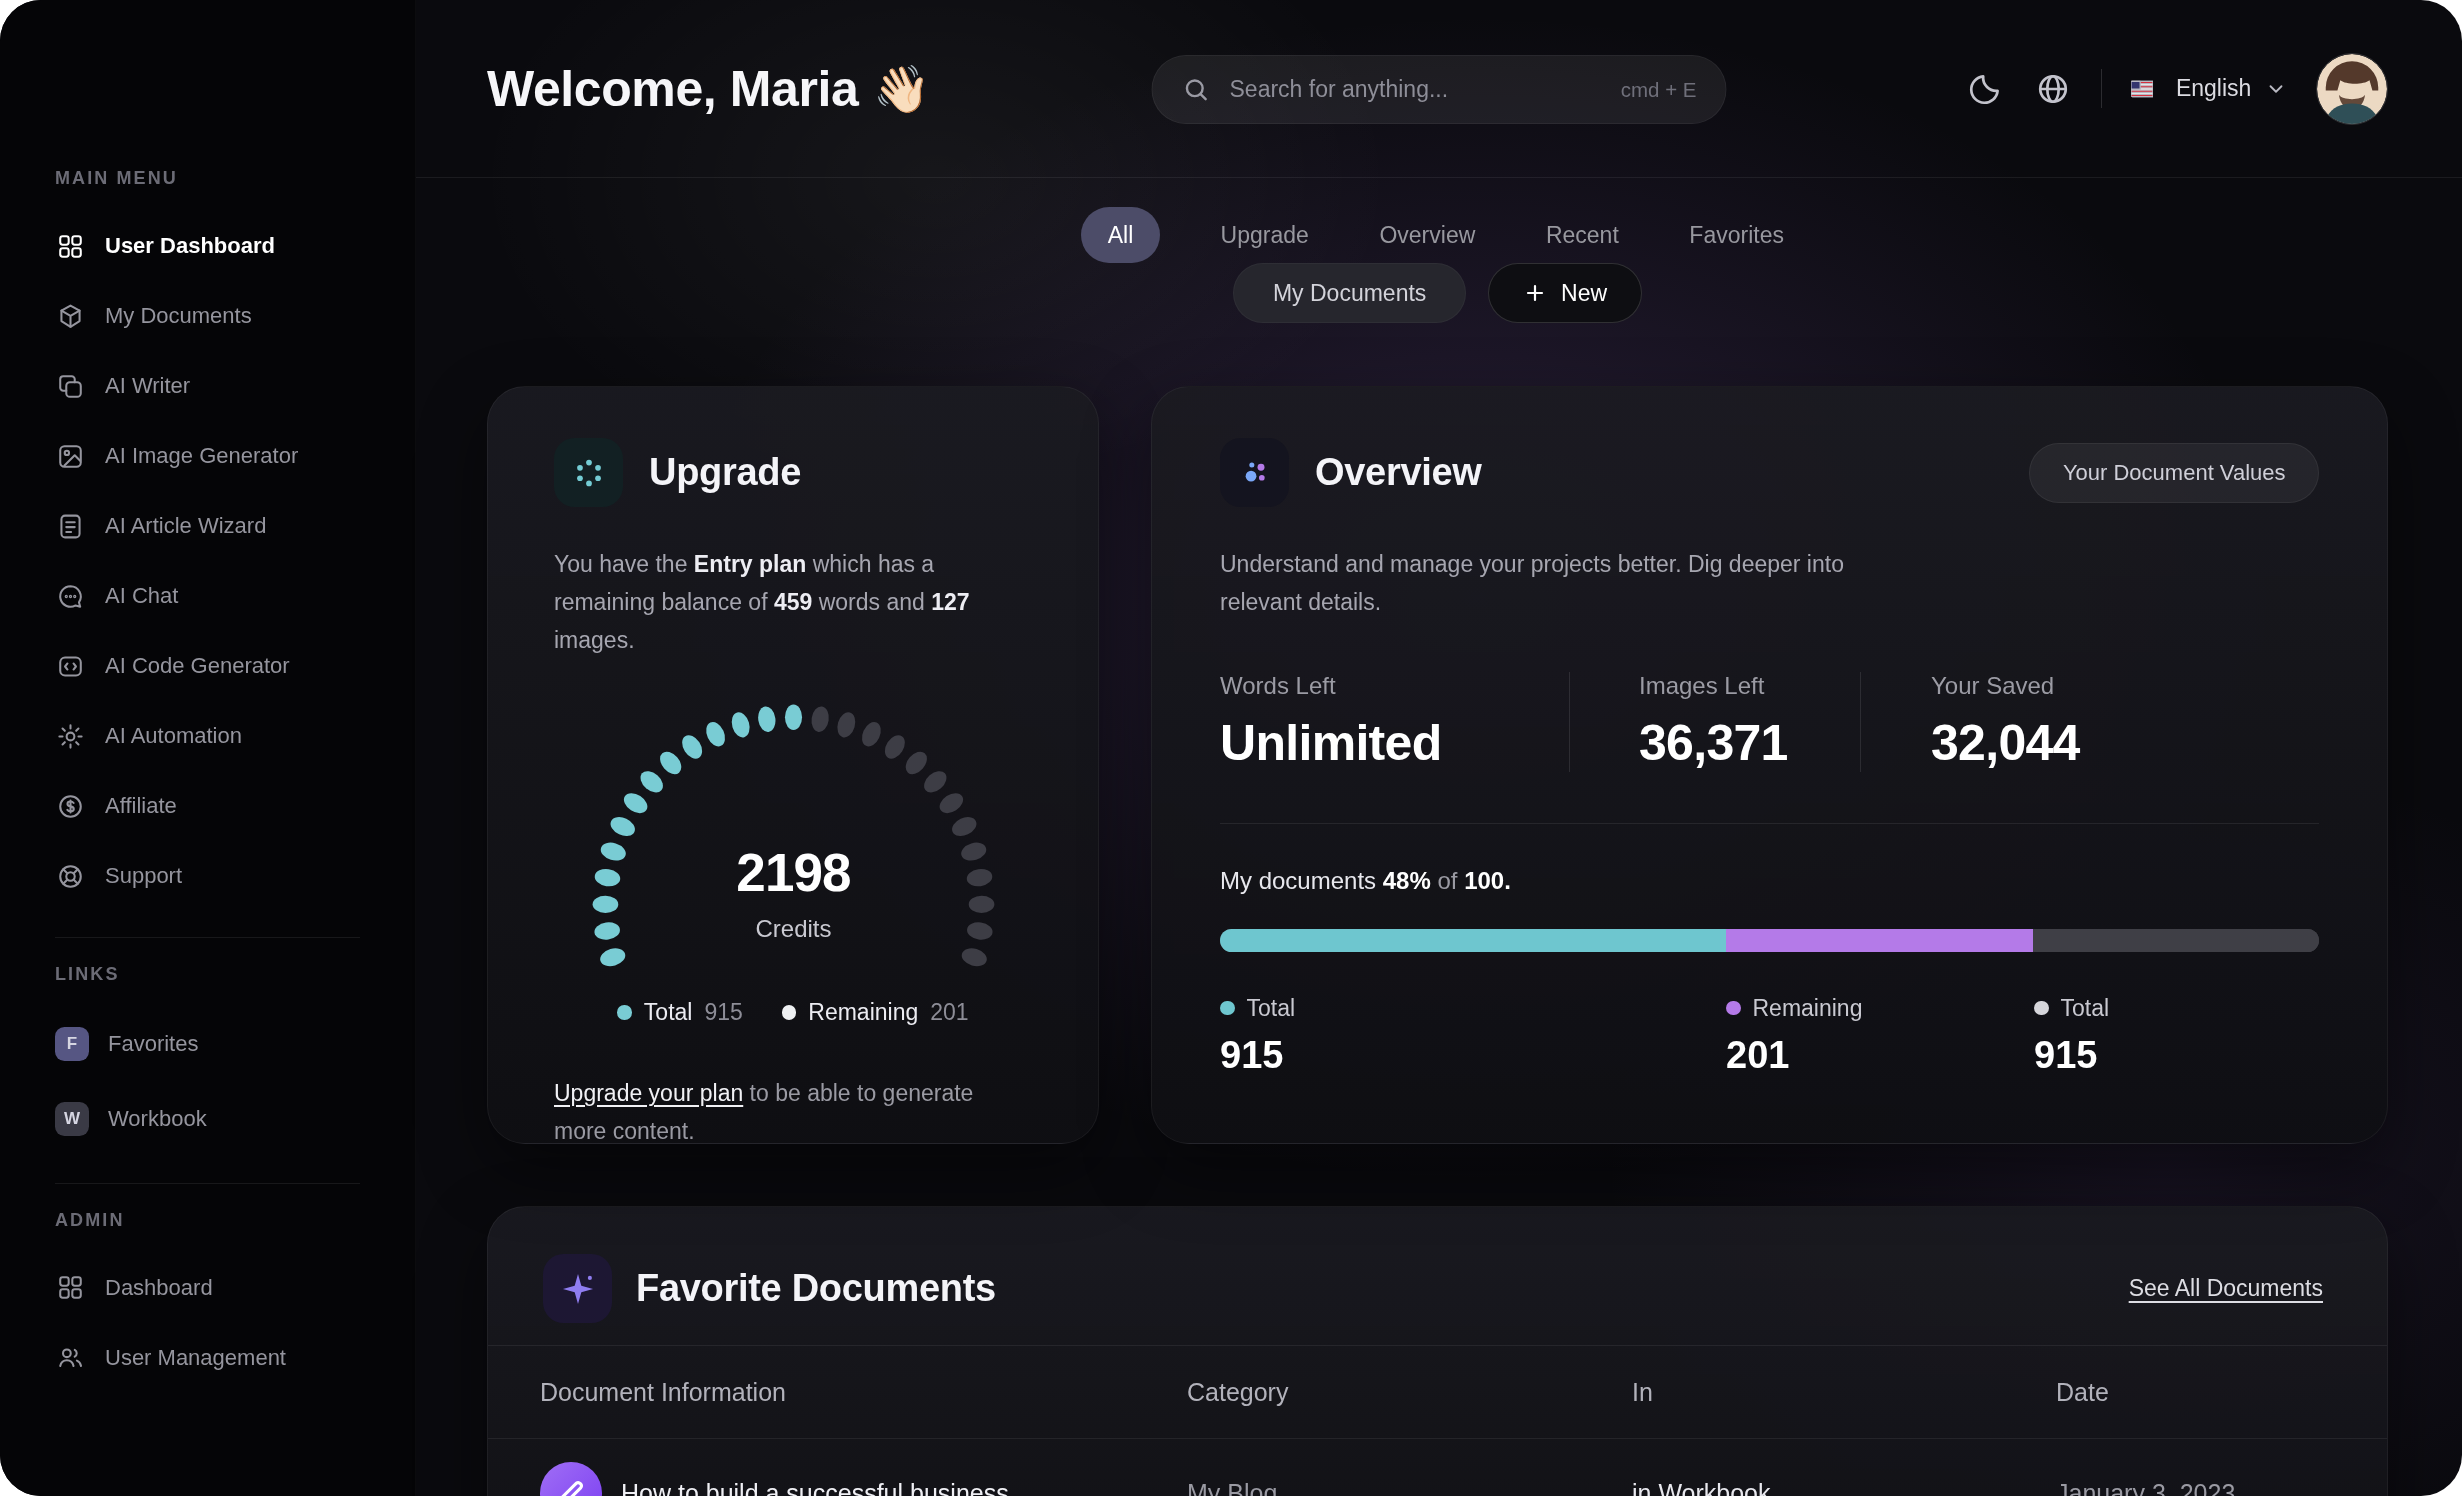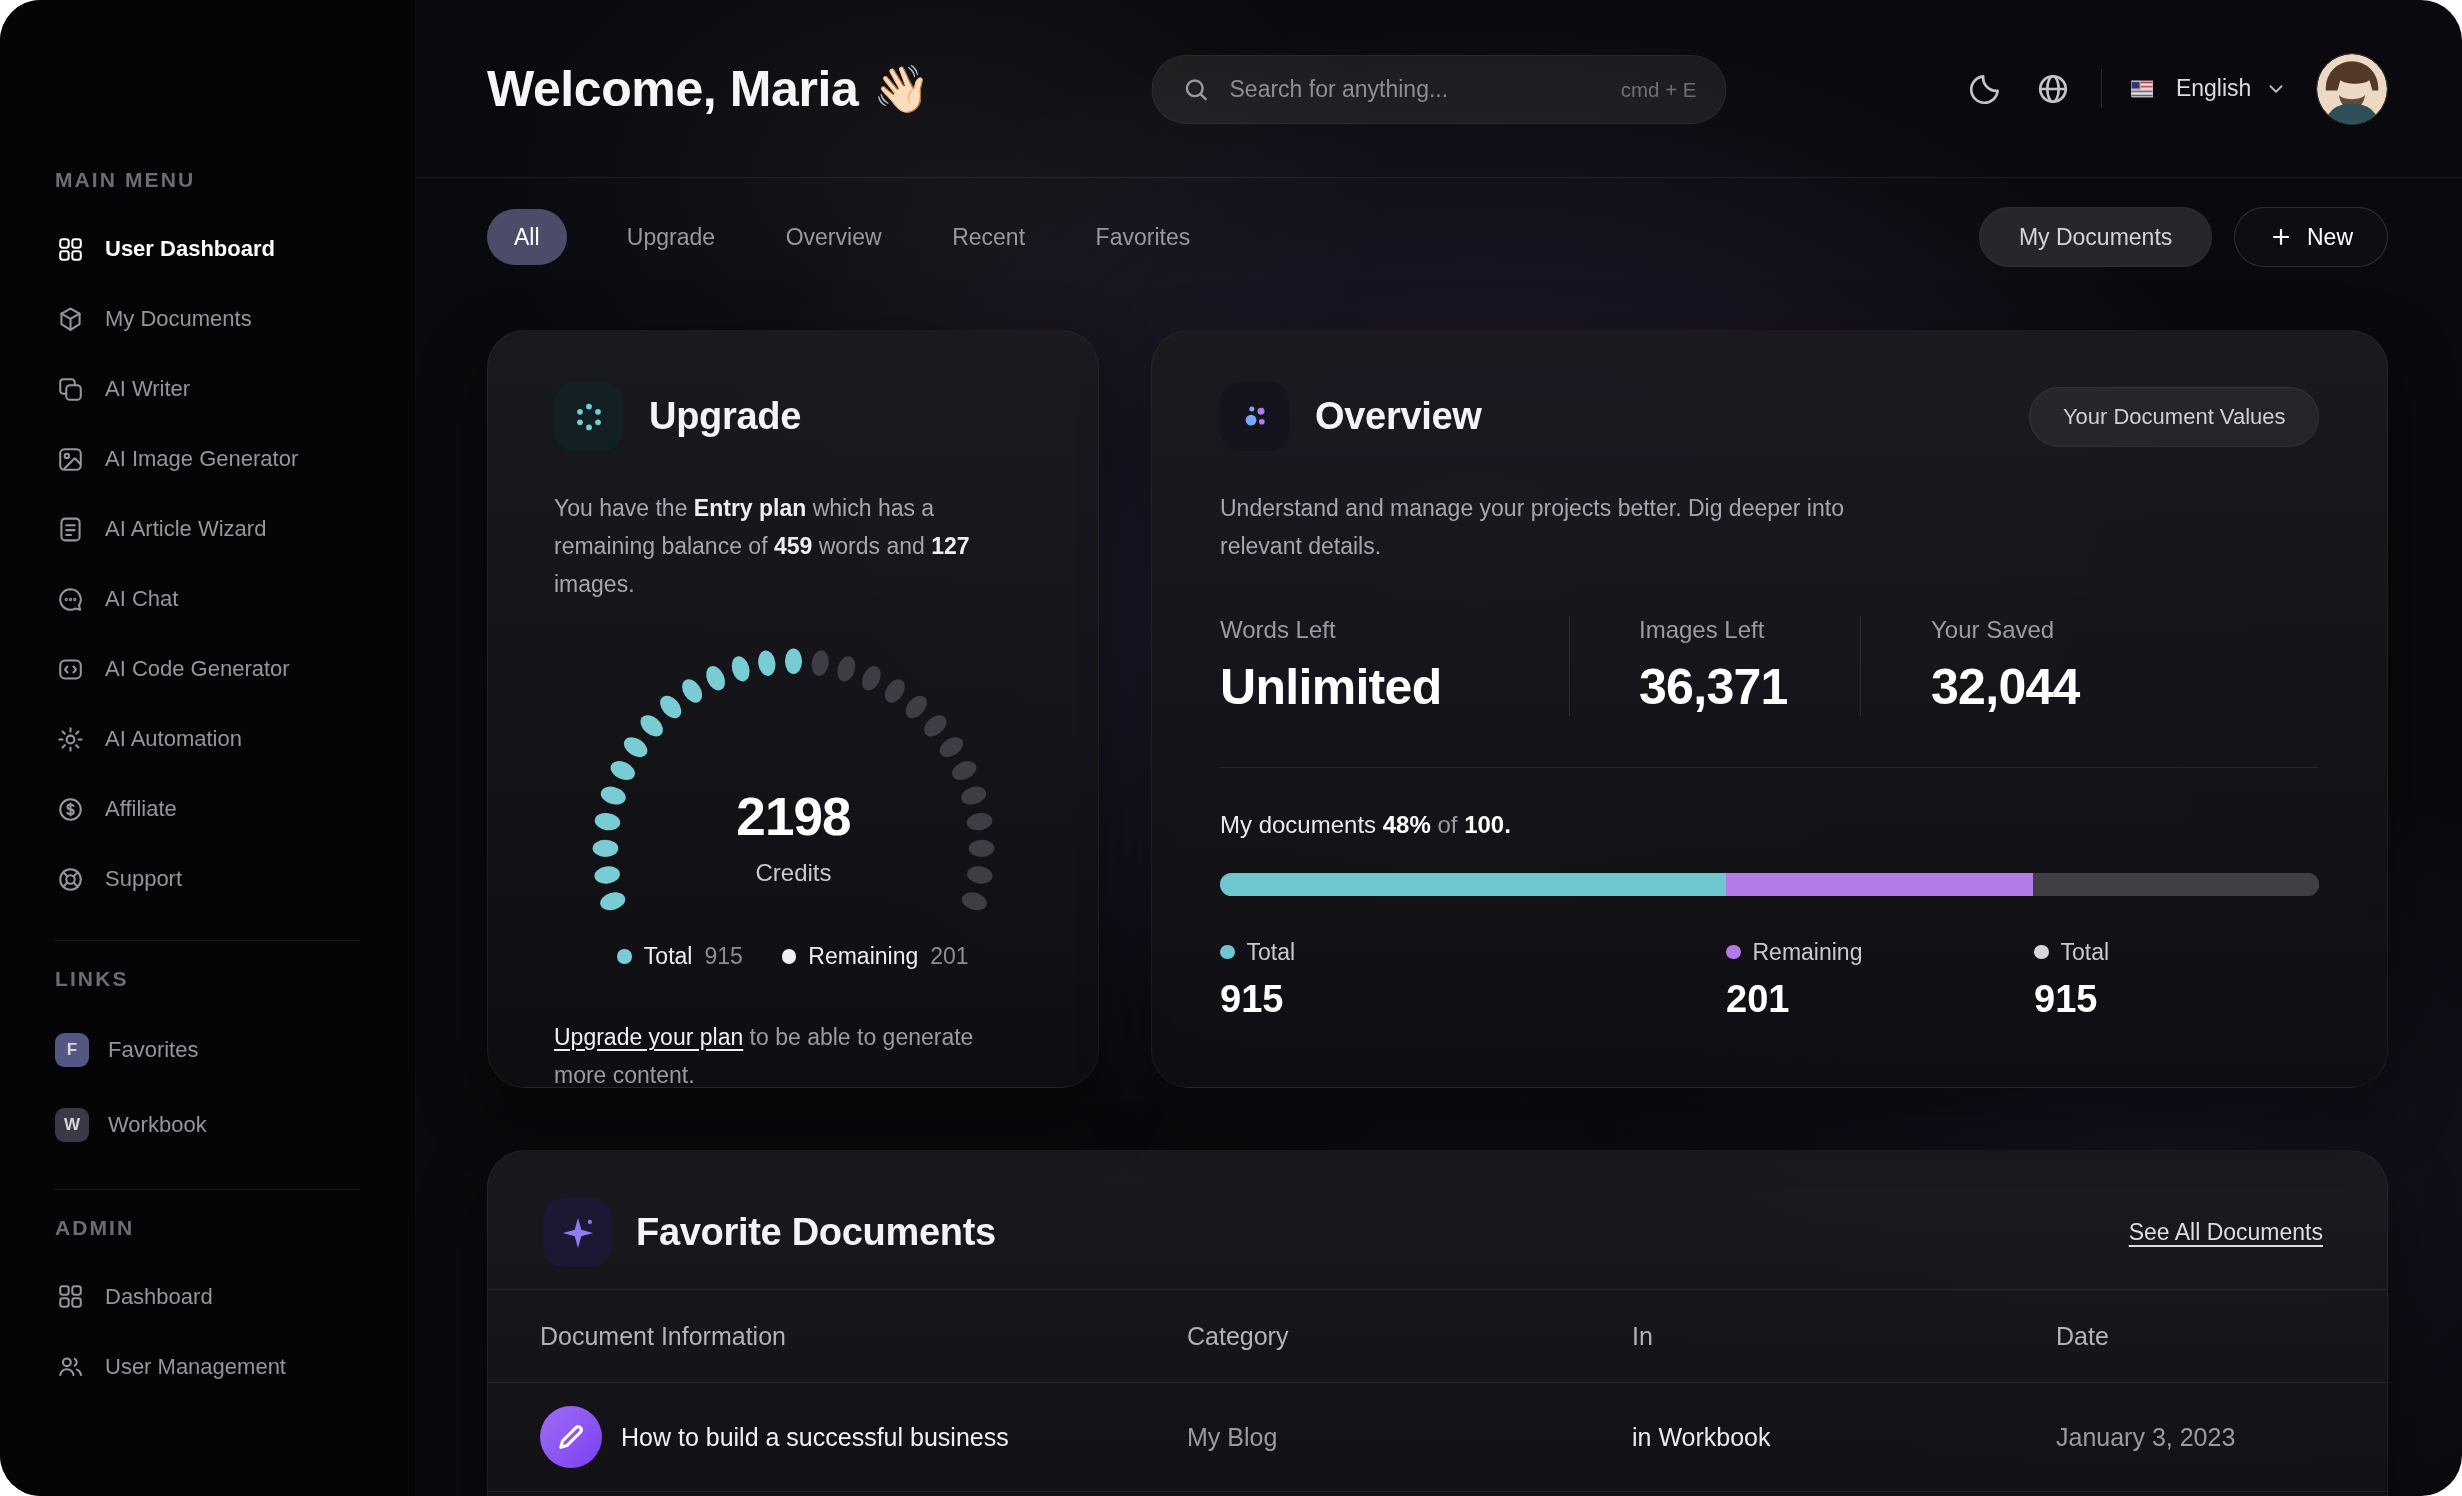--- a/index.html
+++ b/index.html
@@ -19,21 +19,21 @@
   }
 
   
   .sidebar {
     width:416px; flex:0 0 416px; height:100%;
     background:#050507;
     border-right:0.9px solid rgba(255,255,255,0.03);
     padding:168px 55px 0 55px;
   }
   .sb-section-label {
-    font-size:21px; letter-spacing:2.1px; color:#6c6c76; font-weight:600;
+    font-size:18px; letter-spacing:2.1px; color:#6c6c76; font-weight:600;
     margin-bottom:22px;
   }
   .sb-item {
     height:70px; display:flex; align-items:center; gap:19px;
     color:#95959e; font-size:22px; cursor:pointer; white-space:nowrap;
   }
   .sb-item.active { color:#ffffff; font-weight:700; }
   .sb-item .sb-icon { width:31px; height:31px; flex:0 0 31px; display:flex; align-items:center; justify-content:center; }
   .sb-item svg { width:29px; height:29px; stroke:currentColor; fill:none; stroke-width:1.7; stroke-linecap:round; stroke-linejoin:round; }
   .sb-divider { height:0.9px; background:rgba(255,255,255,0.08); margin:26px 0; }
@@ -78,21 +78,21 @@
   .lang { display:flex; align-items:center; gap:13.7px; cursor:pointer; }
   .lang .flag { width:31px; height:21.4px; border-radius:4.3px; overflow:hidden; display:block; }
   .lang .lang-label { font-size:23px; color:#dcdce2; }
   .lang svg { width:22px; height:22px; stroke:#b9b9c2; fill:none; stroke-width:2; stroke-linecap:round; stroke-linejoin:round; }
   .avatar { width:72px; height:72px; border-radius:50%; overflow:hidden; border:1.7px solid rgba(255,255,255,0.16); cursor:pointer; flex:0 0 72px; }
   .avatar svg { width:100%; height:100%; display:block; }
 
   .content { flex:1; padding:0 74px 0 71px; min-height:0; }
 
   
-  .tabs-row { margin-top:29px; display:flex; align-items:center; justify-content:space-between; }
+  .tabs-row { margin-top:29px; display:flex; align-items:center; justify-content:space-between;flex-direction:column; }
   .tabs { display:flex; align-items:center; gap:50px; }
   .tab { font-size:23px; color:#98989f; cursor:pointer; padding:0 10.3px; }
   .tab.active {
     background:#4c4c68; color:#ffffff; border-radius:28px;
     padding:0 27px; height:56px; display:flex; align-items:center;
   }
   .toolbar-btns { display:flex; align-items:center; gap:22px; }
   .btn-docs {
     height:60px; padding:0 39px; border-radius:30px; background:#26262d;
     color:#d3d3da; font-size:23px; display:flex; align-items:center; cursor:pointer;

